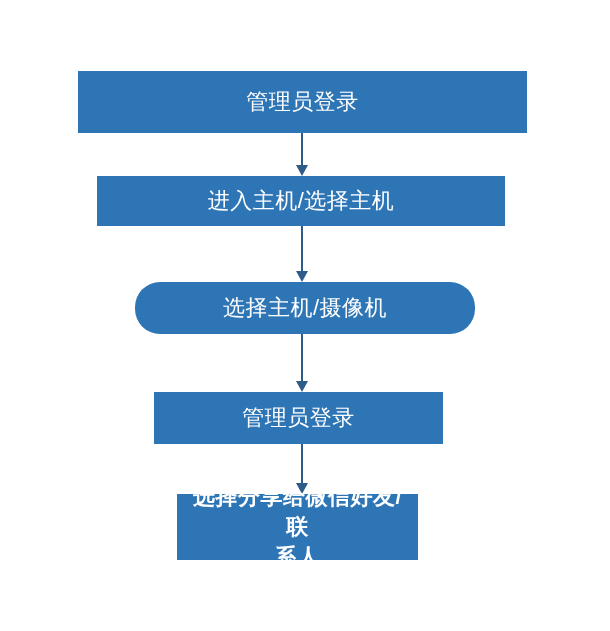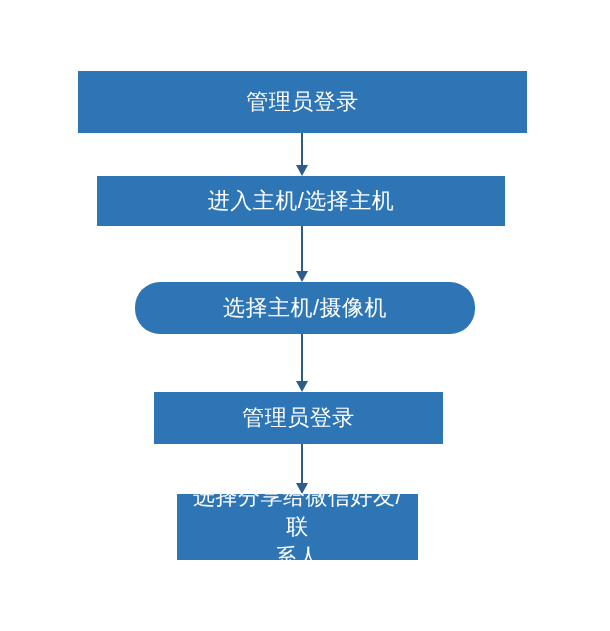--- a/index.html
+++ b/index.html
@@ -83,17 +83,17 @@
     </div>
     <div class="node" style="left: 97px; top: 176px; width: 408px; height: 50px; background: rgb(46, 117, 182); color: rgb(255, 255, 255);">
       <span class="node-label">进入主机/选择主机</span>
     </div>
     <div class="node" style="left: 135px; top: 282px; width: 340px; height: 52px; background: rgb(46, 117, 182); color: rgb(255, 255, 255); border-radius: 25px;">
       <span class="node-label">选择主机/摄像机</span>
     </div>
     <div class="node" style="left: 154px; top: 392px; width: 289px; height: 52px; background: rgb(46, 117, 182); color: rgb(255, 255, 255);">
       <span class="node-label">管理员登录</span>
     </div>
-    <div class="node" style="left: 177px; top: 494px; width: 241px; height: 66px; background: rgb(46, 117, 182); color: rgb(255, 255, 255);">
+    <div class="node" style="left: 177px; top: 494px; width: 241px; height: 66px; background: rgb(46, 117, 182); color: rgb(255, 255, 255); font-weight: bold;">
       <span class="node-label">选择分享给微信好友/联
 系人</span>
     </div>
   </div>
 
 </body></html>

